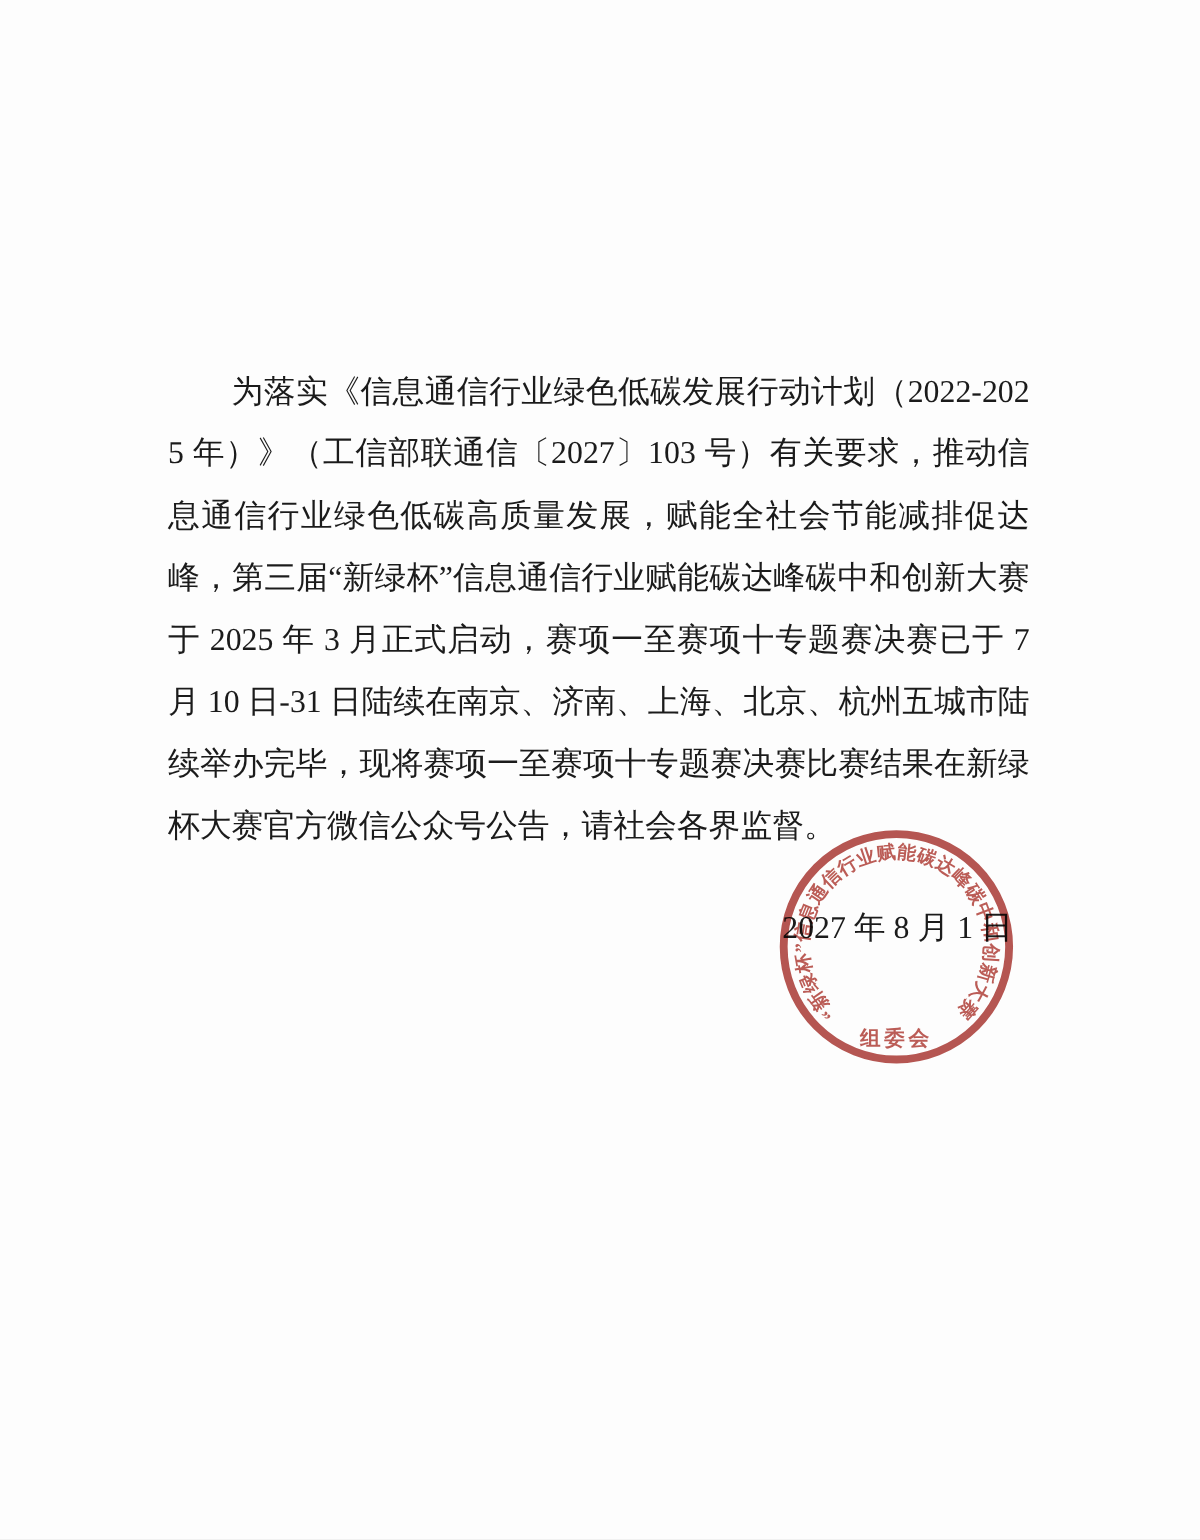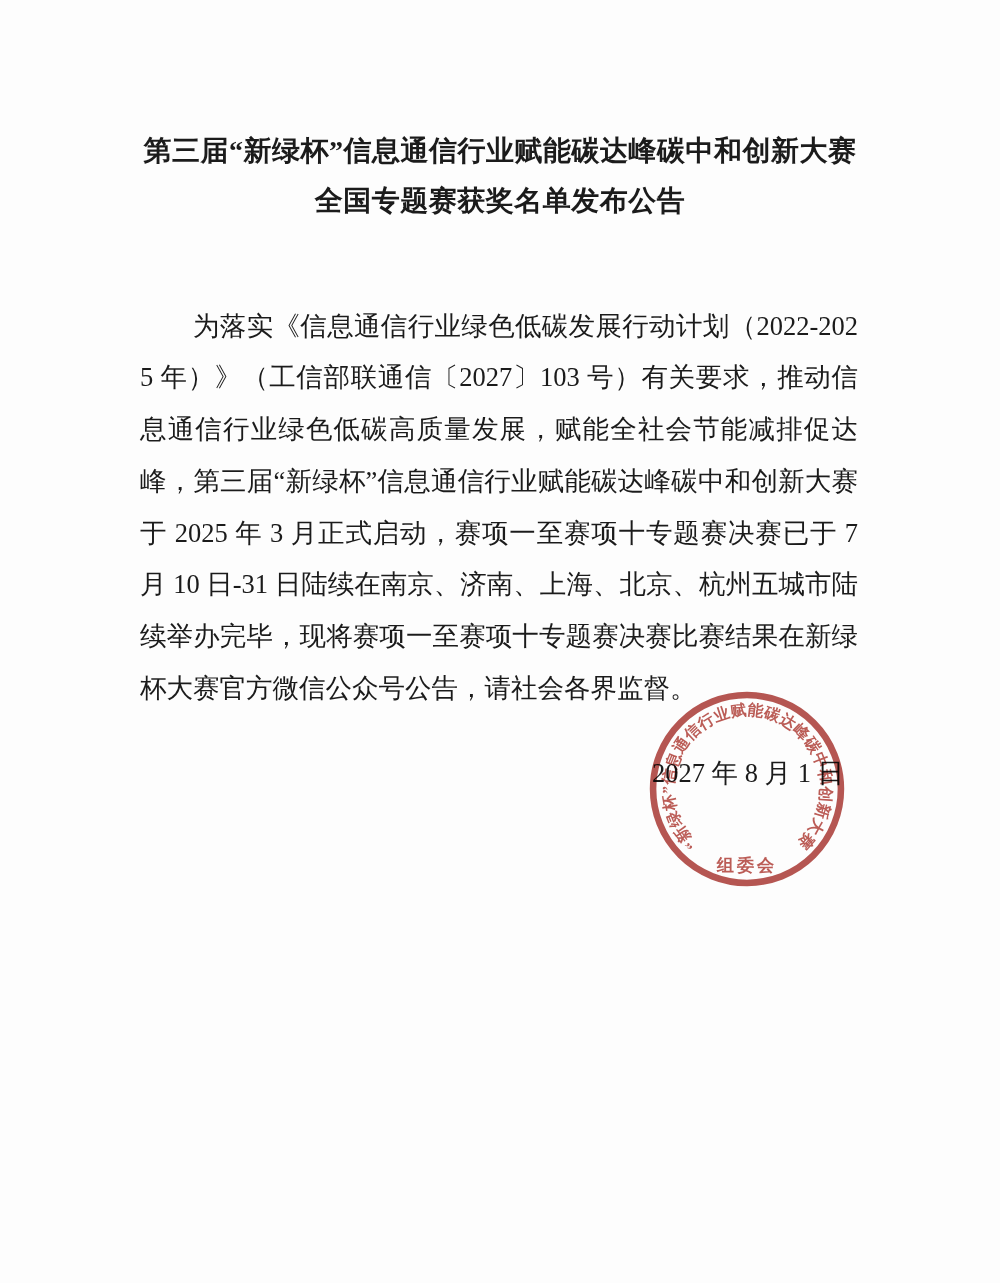--- a/index.html
+++ b/index.html
@@ -72,24 +72,20 @@
   .seal text {
     font-family: "Liberation Serif", "DejaVu Serif", serif;
     font-weight: 700;
   }
 </style>
 </head>
 <body>
 
 <div class="page">
 
-  <div class="title-block">
-    <div>第三届“新绿杯”信息通信行业赋能碳达峰碳中和创新大赛</div>
-    <div>全国专题赛获奖名单发布公告</div>
-  </div>
 
   <p class="body-text">为落实《信息通信行业绿色低碳发展行动计划（2022-2025 年）》（工信部联通信〔2027〕103 号）有关要求，推动信息通信行业绿色低碳高质量发展，赋能全社会节能减排促达峰，第三届“新绿杯”信息通信行业赋能碳达峰碳中和创新大赛于 2025 年 3 月正式启动，赛项一至赛项十专题赛决赛已于 7 月 10 日-31 日陆续在南京、济南、上海、北京、杭州五城市陆续举办完毕，现将赛项一至赛项十专题赛决赛比赛结果在新绿杯大赛官方微信公众号公告，请社会各界监督。</p>
 
 
   <div class="date-line">2027 年 8 月 1 日</div>
 
   <svg class="seal" viewBox="0 0 200 200" aria-hidden="true">
     <defs>
       <path id="ring-path" d="M 48.4,151.6 A 73,73 0 1 1 151.6,151.6" fill="none"></path>
     </defs>

